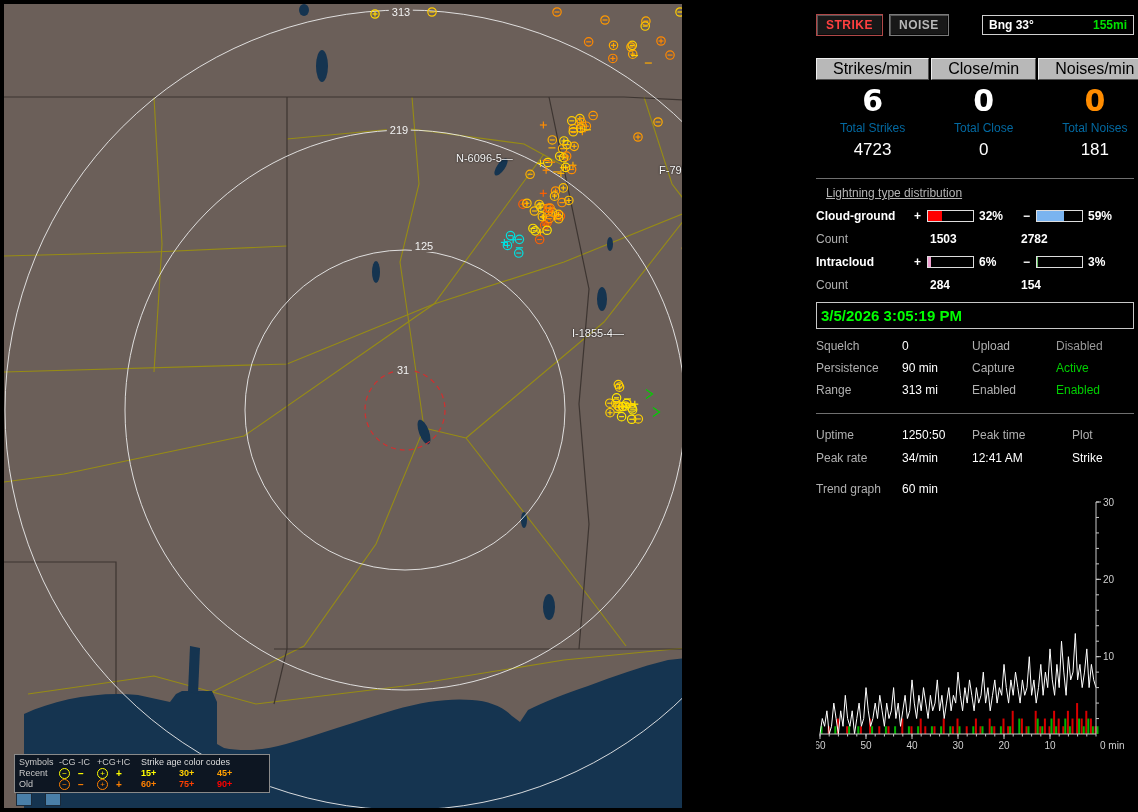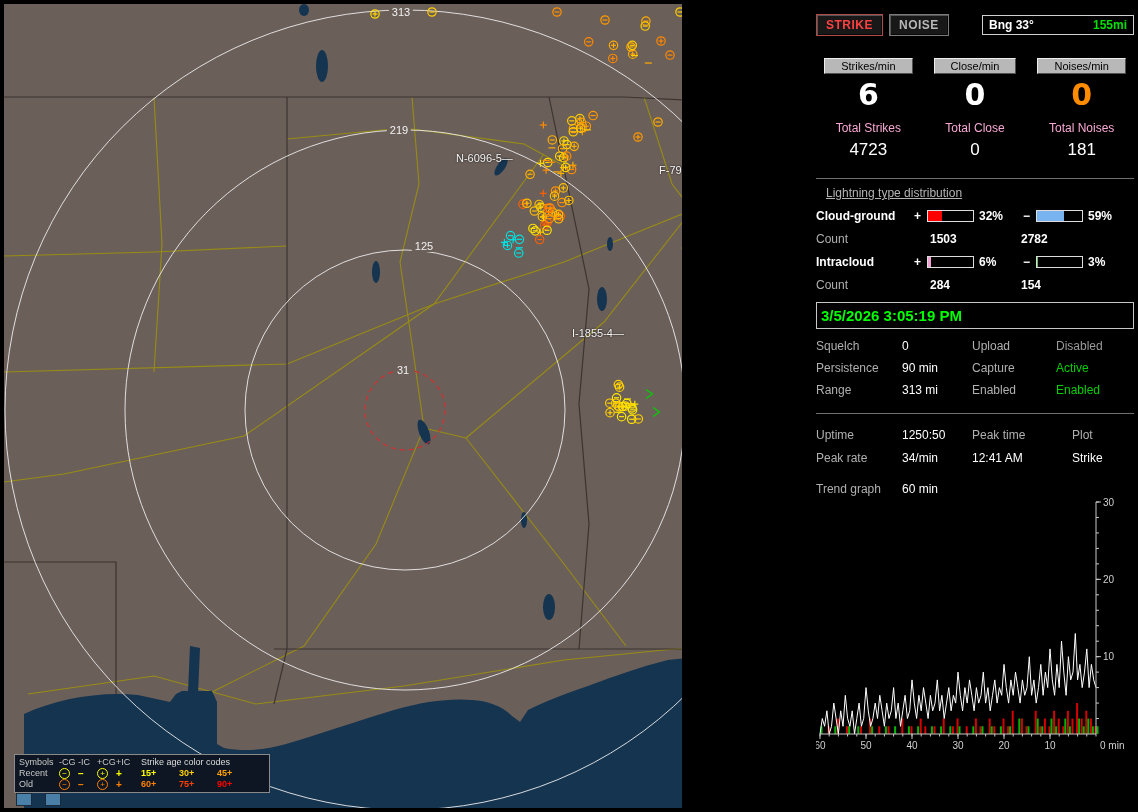--- a/index.html
+++ b/index.html
@@ -31,25 +31,25 @@
            font-size:12px;}
   .topbar{display:flex;align-items:center;margin-top:10px;gap:6px;}
   .btn{height:20px;padding:0 9px;background:#181818;font-weight:bold;font-size:12px;
        display:flex;align-items:center;justify-content:center;letter-spacing:.5px;cursor:pointer;}
   #strike-btn{color:#ff4040;border:1px solid #b04848;box-shadow:inset 1px 1px 0 #555,inset -1px -1px 0 #0a0a0a;}
   #noise-btn{color:#b8b8b8;border:1px solid #7a7a7a;box-shadow:inset 1px 1px 0 #555,inset -1px -1px 0 #0a0a0a;}
   .bng{margin-left:auto;width:138px;height:18px;border:1px solid #d0d0d0;background:#000;
        display:flex;justify-content:space-between;align-items:center;padding:0 6px;font-weight:bold;color:#fff;}
   .bng .rng{color:#00e000;}
   .rates{display:grid;grid-template-columns:1fr 1fr 1fr;margin-top:22px;text-align:center;column-gap:2px;}
-  .chip{display:inline-block;background:#b8b8b8;color:#000;font-size:11px;padding:1px 16px;
+  .chip{display:inline-block;background:#b8b8b8;color:#000;font-size:16px;padding:1px 16px;
         border-top:1px solid #eee;border-left:1px solid #eee;border-right:1px solid #505050;
         border-bottom:1px solid #505050;cursor:pointer;}
   .bigval{font-size:30px;font-weight:bold;margin-top:3px;color:#fff;font-family:"DejaVu Sans",sans-serif;}
-  .totlabel{color:#f9a8d4;margin-top:9px;}
+  .totlabel{color:#0369a1;margin-top:3px;}
   .totval{color:#fff;margin-top:5px;font-size:17px;}
   .divider{border-top:1px solid #6f6f6f;}
   .dist-title{color:#b4b4b4;text-decoration:underline;margin:7px 0 4px 10px;}
   .dist-row{display:grid;grid-template-columns:98px 13px 52px 44px 13px 52px 1fr;align-items:center;margin-top:9px;}
   .dlbl{color:#fff;font-weight:bold;}
   .sign{color:#fff;font-weight:bold;}
   .bar{height:10px;border:1px solid #ddd;background:#000;margin-right:5px;position:relative;display:block;}
   .bar i{position:absolute;left:0;top:0;bottom:0;display:block;}
   .pct{color:#fff;font-weight:bold;}
   .count-row{display:grid;grid-template-columns:98px 107px 1fr;margin-top:9px;}

